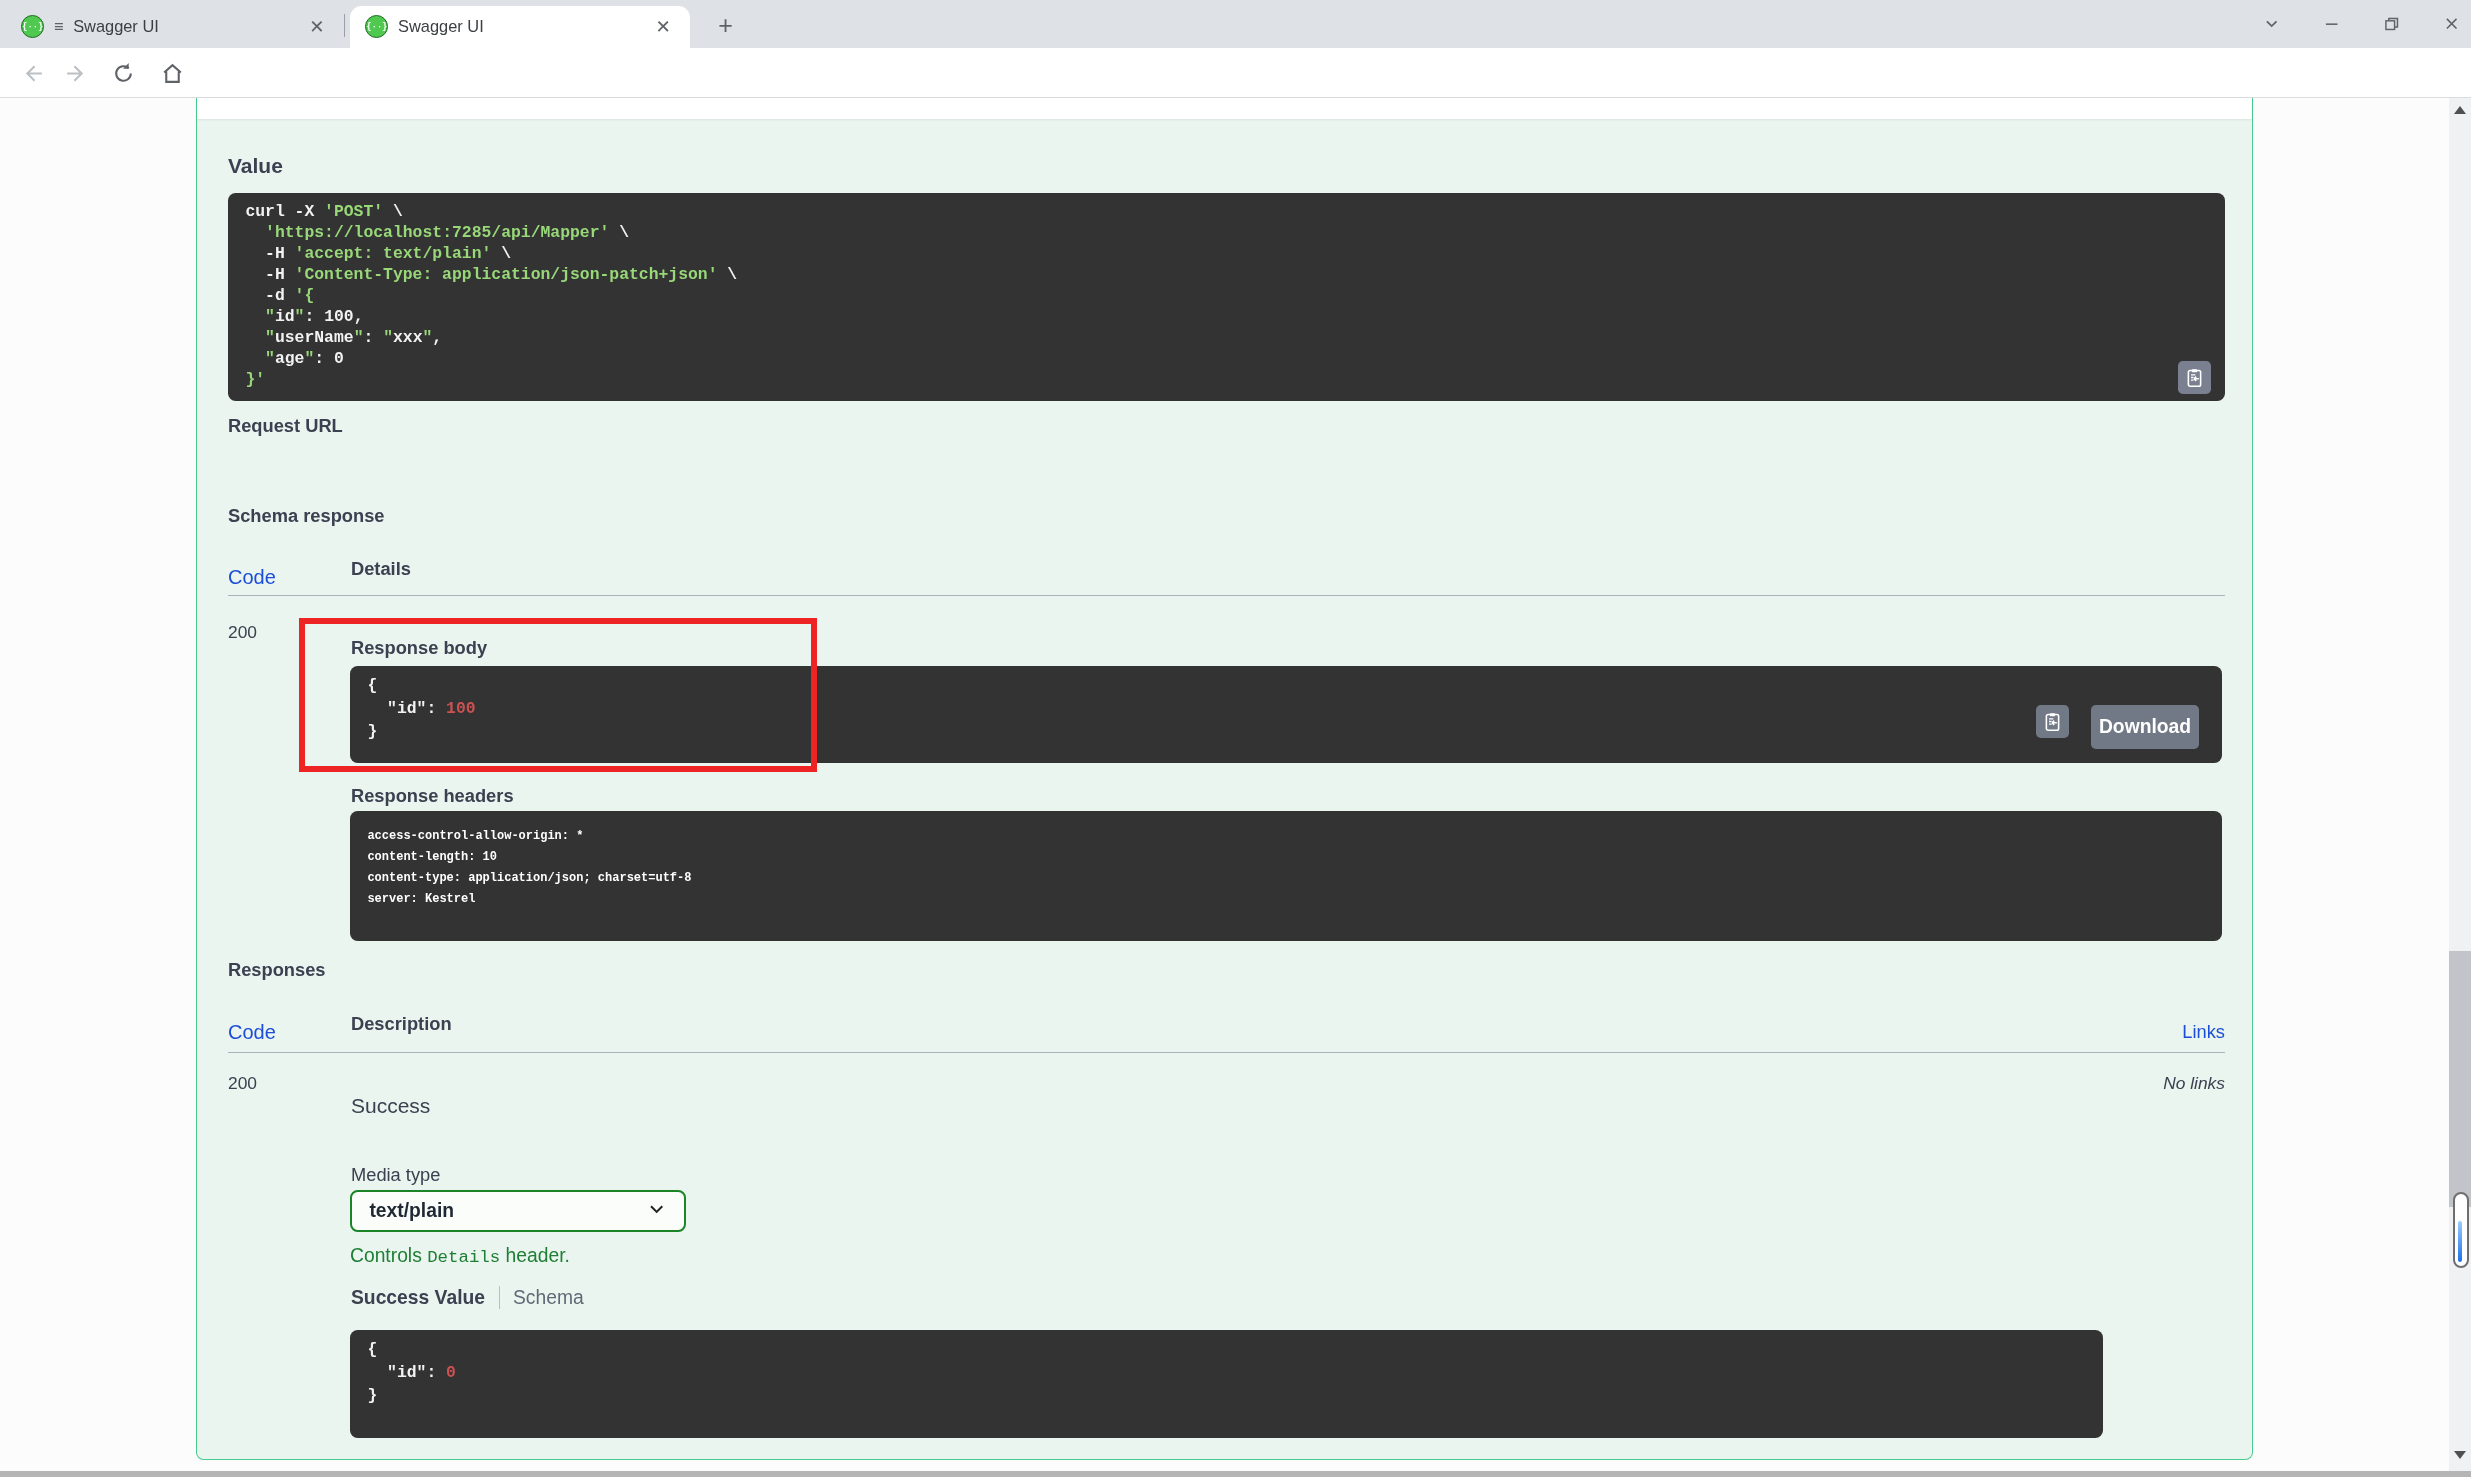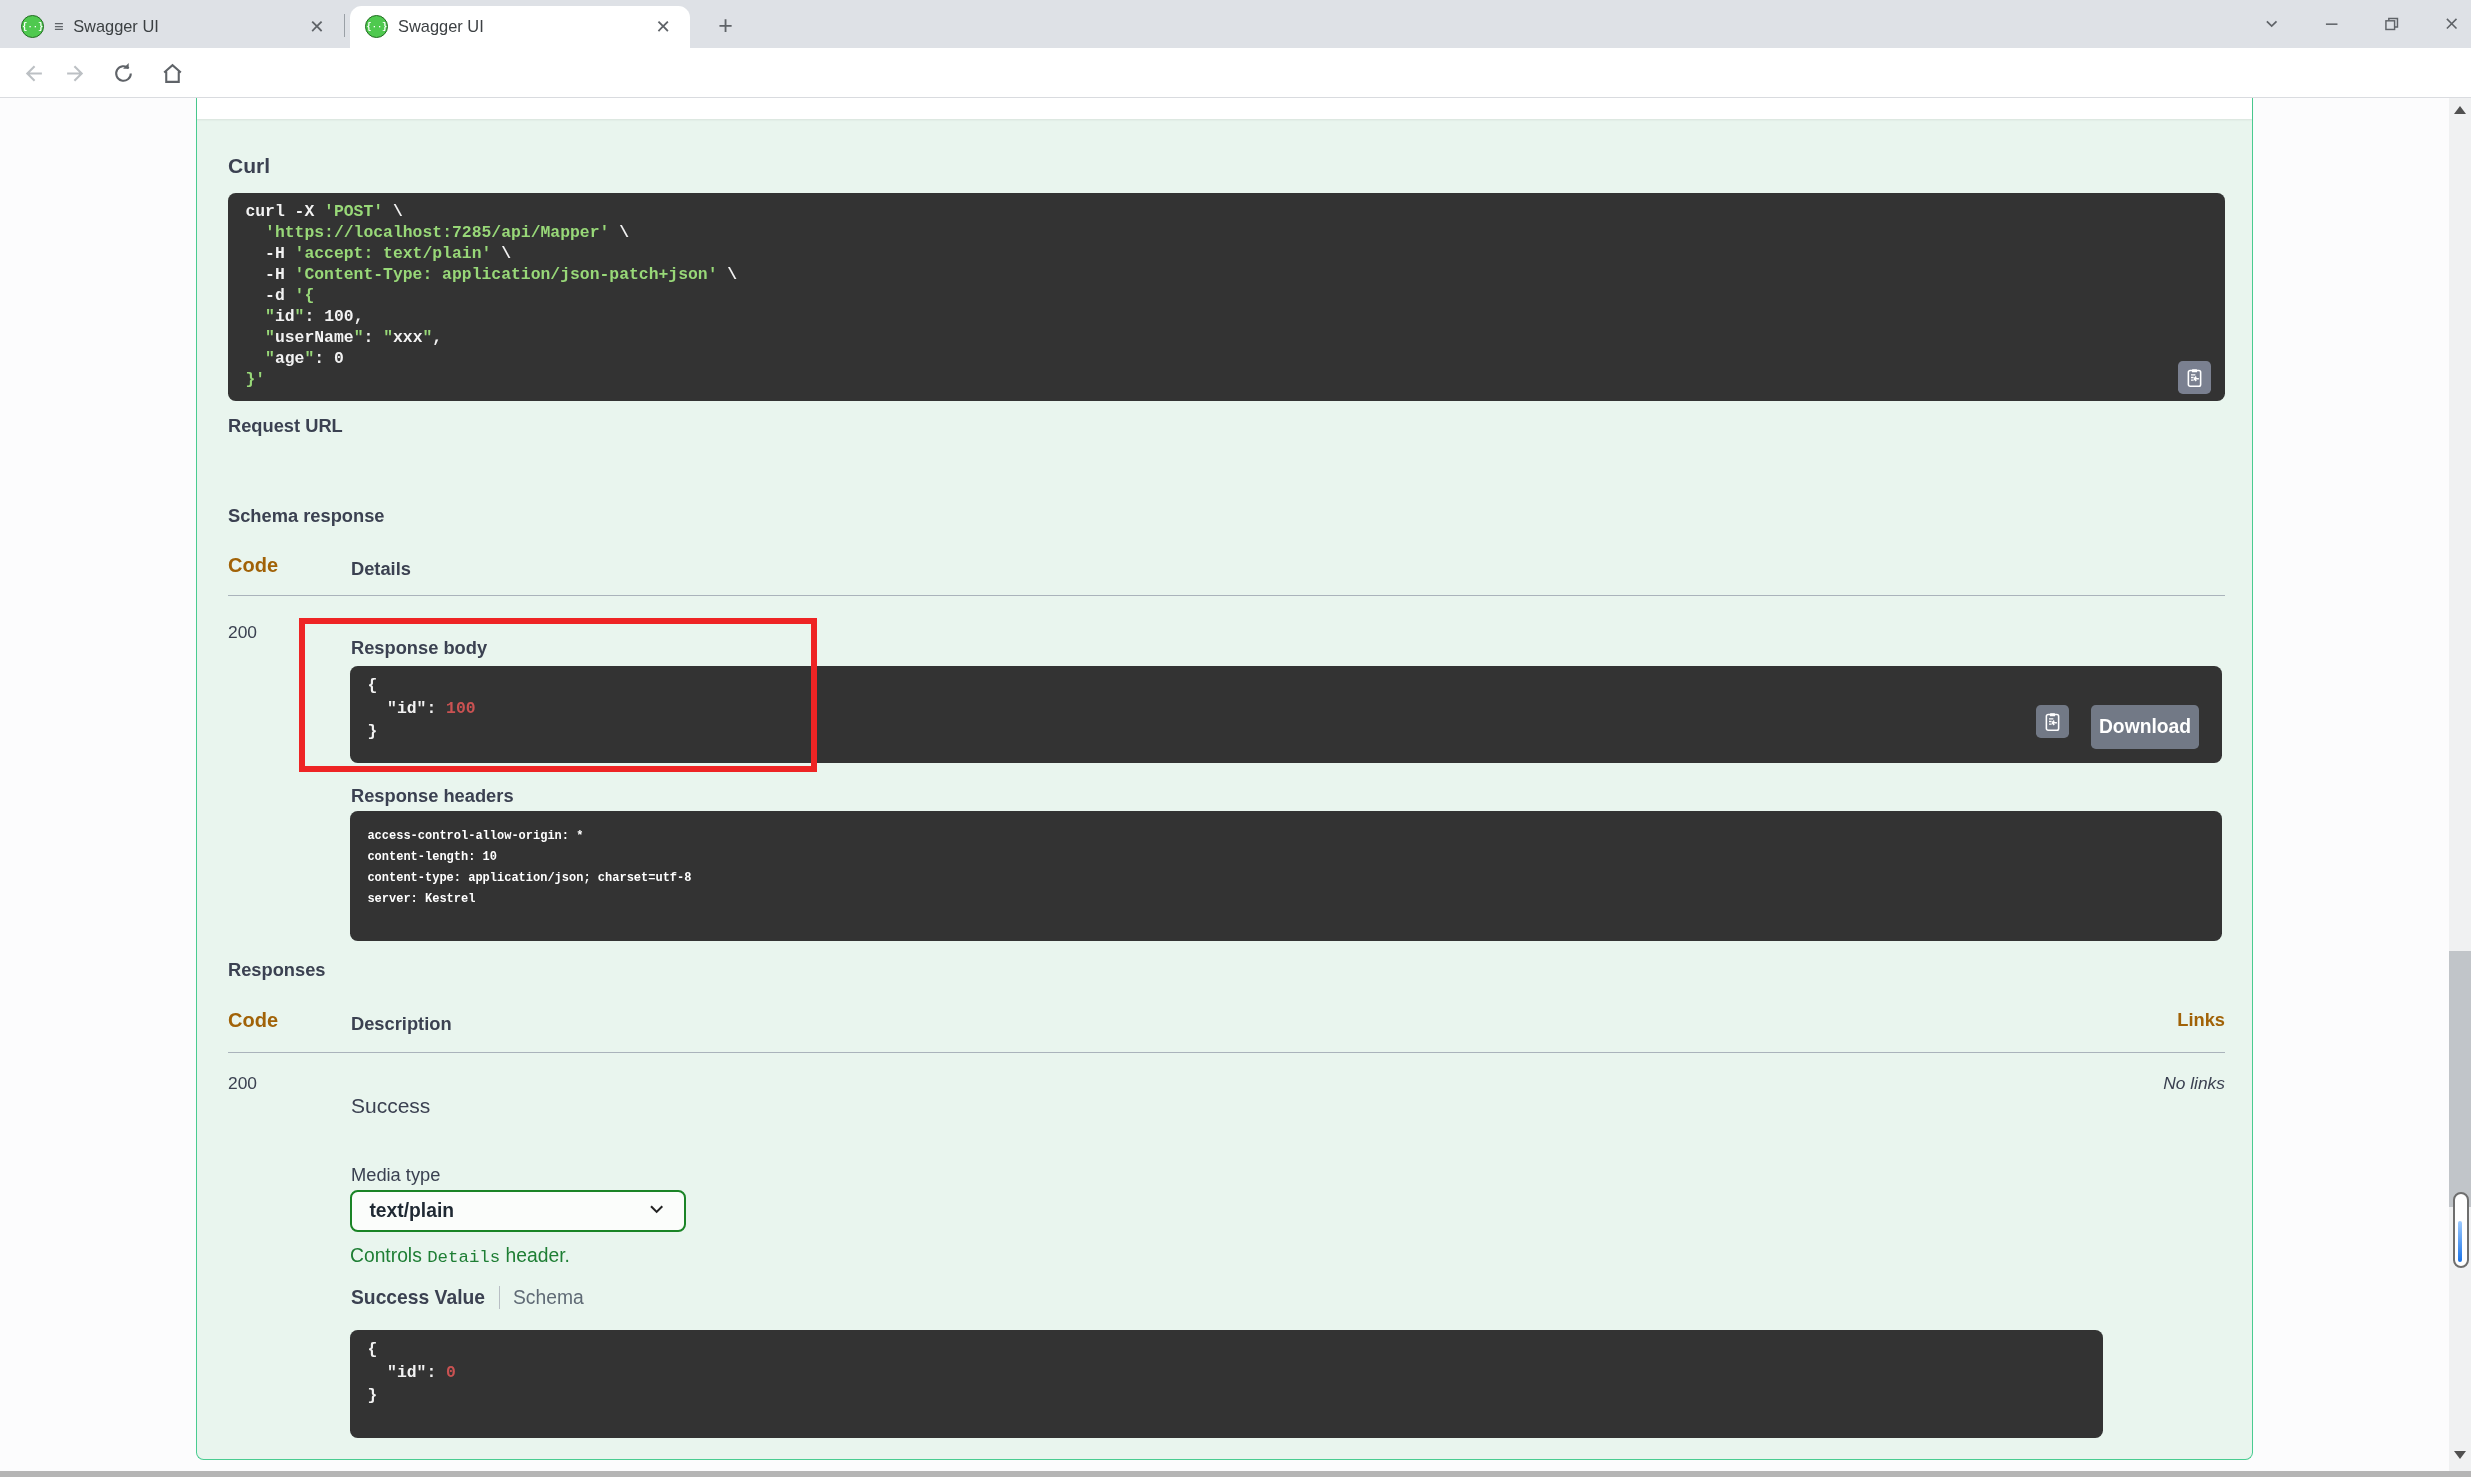--- a/index.html
+++ b/index.html
@@ -38,21 +38,21 @@
 
   
   .content { position:absolute; left:0; top:98px; width:2472px; height:1379px; background:#fcfcfd; }
   .opblock { position:absolute; left:196px; top:0; width:2057px; height:1362px; background:#e9f5ee;
              border-left:1.9px solid #49cc90; border-right:1.9px solid #49cc90; border-bottom:1.9px solid #49cc90;
              border-radius:0 0 7.7px 7.7px; }
   .section-header-strip { position:absolute; left:0; top:0; width:100%; height:21px; background:#fff; box-shadow:0 1px 1.9px rgba(0,0,0,.08); }
   .h-main { font-size:21px; font-weight:bold; color:#3b4151; }
   .h-sub { font-size:18.3px; font-weight:bold; color:#3b4151; }
   .h-small { font-size:18.3px; font-weight:600; color:#3b4151; }
-  .col-head { font-size:20px; font-weight:bold; color:#a16207; }
+  .col-head { font-size:20px; font-weight:normal; color:#1d4ed8;margin-top:12px; }
   .codeblock { background:#333333; border-radius:7.7px; font-family:"Liberation Mono",monospace; font-weight:bold;
                font-size:16.4px; line-height:21px; color:#f2f2f2; padding:7.7px 17.4px; white-space:pre; }
   .seg-w { color:#f2f2f2; }
   .seg-g { color:#98d878; }
   .seg-r { color:#ca5252; }
   .hr { height:1px; background:#aab3bb; }
   .cell-text { font-size:17.4px; color:#3b4151; }
   .gray-btn { background:#727986; border:none; border-radius:4.8px; color:#fff; display:flex; align-items:center; justify-content:center; }
   .download-btn { width:108px; height:44px; font-size:19.3px; font-weight:bold; font-family:"Liberation Sans",sans-serif; }
   .copy-btn { width:33px; height:33px; }
@@ -208,21 +208,21 @@
           </svg>
       </span>
     </div>
   </div>
 
   <div class="content">
 
     <div class="opblock">
       <div class="section-header-strip"></div>
 
-      <div class="abs h-main" style="left:31px; top:56px;">Curl</div>
+      <div class="abs h-main" style="left:31px; top:56px;">Value</div>
       <div class="abs codeblock" style="left:31px; top:95px; width:1997px; height:208px;"><div><span class="seg-w">curl -X </span><span class="seg-g">'POST'</span><span class="seg-w"> \</span></div><div><span class="seg-w">  </span><span class="seg-g">'https://localhost:7285/api/Mapper'</span><span class="seg-w"> \</span></div><div><span class="seg-w">  -H </span><span class="seg-g">'accept: text/plain'</span><span class="seg-w"> \</span></div><div><span class="seg-w">  -H </span><span class="seg-g">'Content-Type: application/json-patch+json'</span><span class="seg-w"> \</span></div><div><span class="seg-w">  -d </span><span class="seg-g">'{</span></div><div><span class="seg-w">  </span><span class="seg-g">"</span><span class="seg-w">id</span><span class="seg-g">"</span><span class="seg-w">: 100,</span></div><div><span class="seg-w">  </span><span class="seg-g">"</span><span class="seg-w">userName</span><span class="seg-g">"</span><span class="seg-w">: </span><span class="seg-g">"</span><span class="seg-w">xxx</span><span class="seg-g">"</span><span class="seg-w">,</span></div><div><span class="seg-w">  </span><span class="seg-g">"</span><span class="seg-w">age</span><span class="seg-g">"</span><span class="seg-w">: 0</span></div><div><span class="seg-g">}'</span></div></div>
       <button class="abs gray-btn copy-btn" style="left:1981px; top:263px; background:#7a8090;">
         <svg width="21" height="21" viewBox="0 0 24 24">
             <rect x="5" y="4" width="14" height="18" rx="2" stroke="#fff" stroke-width="1.8" fill="none"></rect>
             <rect x="9" y="2.5" width="6" height="3.5" rx="1" fill="#fff"></rect>
             <path d="M8 9 H13 M8 12 H11 M8 15 H11" stroke="#fff" stroke-width="1.5"></path>
             <path d="M17 13.5 H11.5 M11.5 13.5 L14 11 M11.5 13.5 L14 16" stroke="#fff" stroke-width="1.8" fill="none"></path>
           </svg>
       </button>
 

